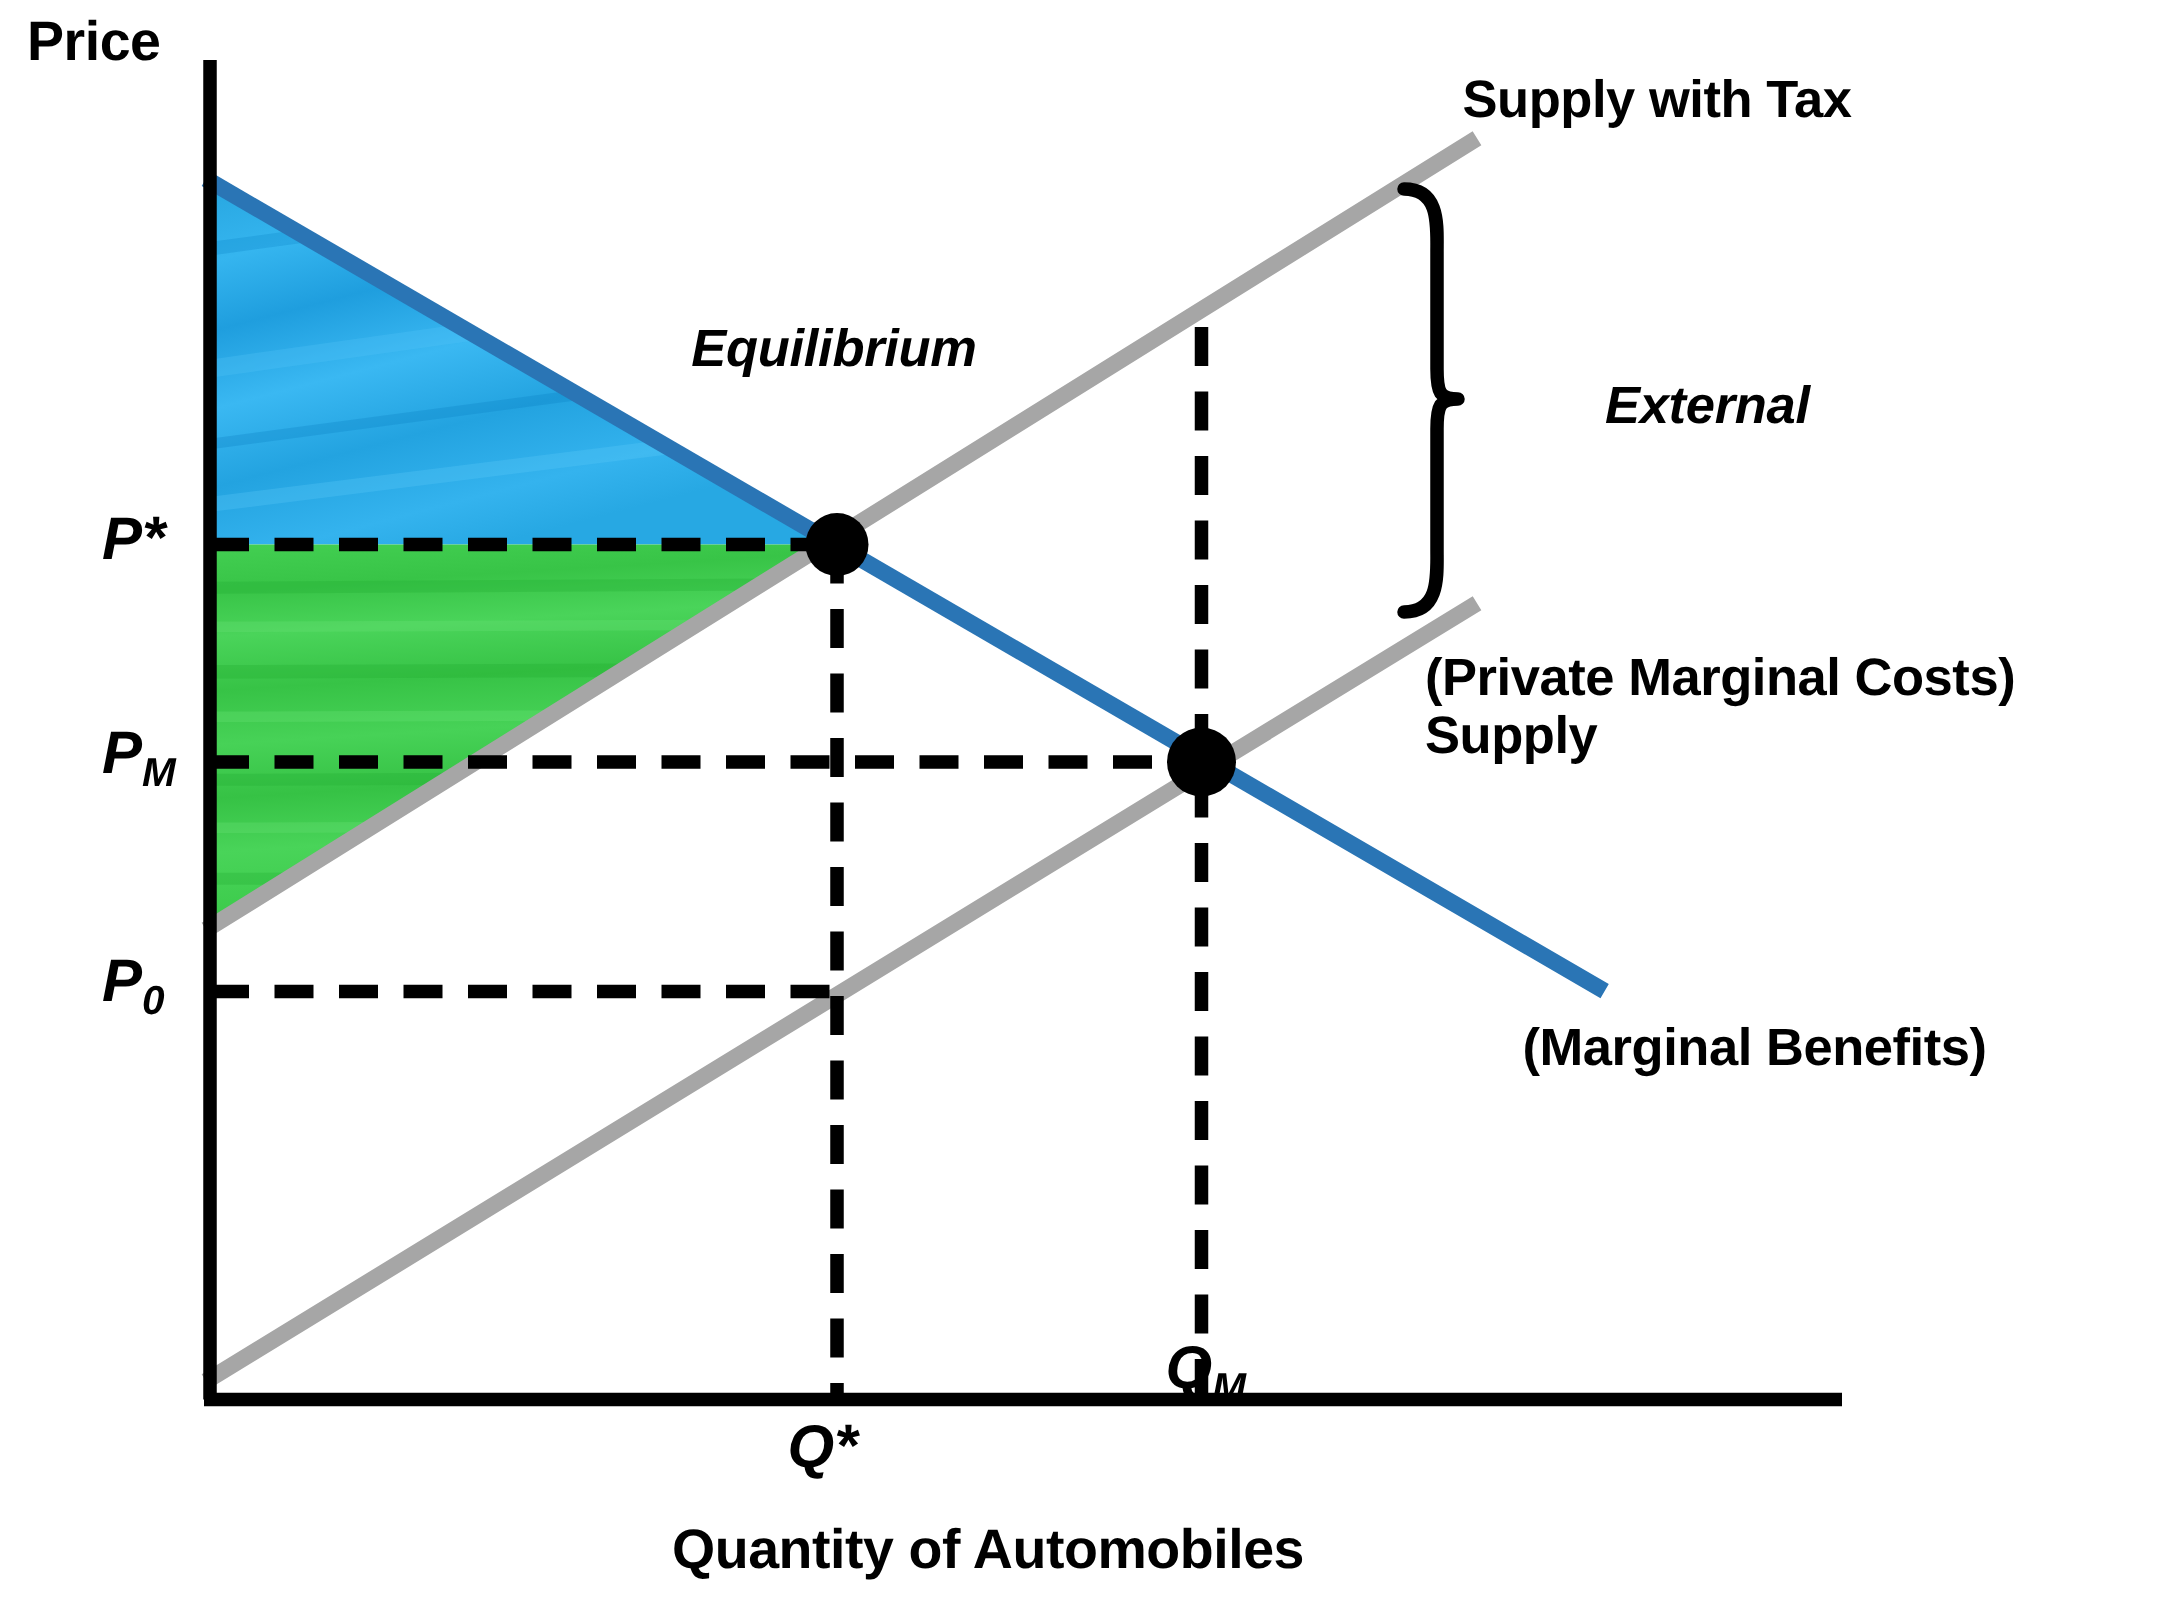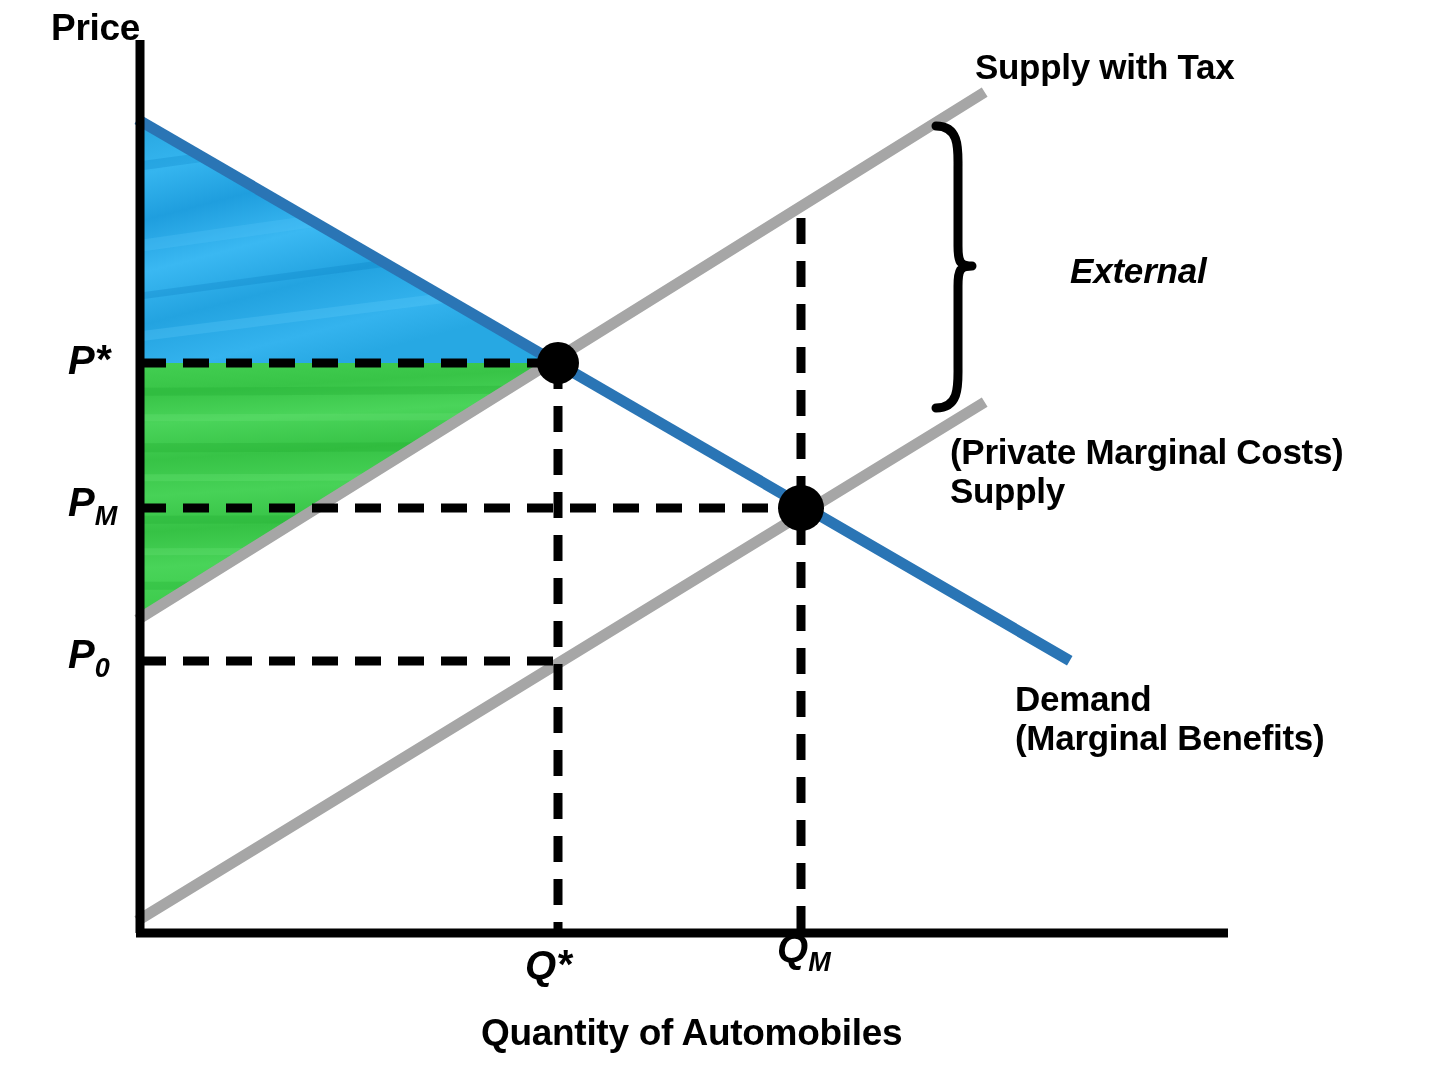--- a/index.html
+++ b/index.html
@@ -27,21 +27,20 @@
   .lbl {
     position: absolute;
     color: #000000;
     font-weight: bold;
     white-space: nowrap;
     line-height: 1.12;
   }
   .axis-title {
     font-size: 37px;
     letter-spacing: -0.3px;
-    margin-left: 33px;
   }
   .price-label {
     left: 18px;
     top: 7px;
   }
   .quantity-label {
     left: 448px;
     top: 1012px;
   }
   .ax-tick {
@@ -55,21 +54,21 @@
     font-style: italic;
   }
   .ax-tick .star {
     font-size: 40px;
     vertical-align: 0.02em;
   }
   .pstar-label { left: 68px; top: 337px; }
   .pm-label    { left: 68px; top: 480px; }
   .p0-label    { left: 68px; top: 632px; }
   .qstar-label { left: 525px; top: 942px; }
-  .qm-label    { left: 777px; top: 926px; }
+  .qm-label    { left: 777px; top: 890px; }
 
   .curve-label {
     font-size: 35px;
     letter-spacing: -0.3px;
   }
   .supply-tax-label  { left: 975px; top: 47px; }
   .supply-priv-label { left: 950px; top: 432px; }
   .demand-label      { left: 1015px; top: 679px; }
 
   .italic-label {
@@ -202,24 +201,24 @@
   </div>
 
   <div class="lbl curve-label supply-tax-label">Supply with Tax</div>
 
   <div class="lbl curve-label supply-priv-label">
     <div>(Private Marginal Costs)</div>
     <div>Supply</div>
   </div>
 
   <div class="lbl curve-label demand-label">
-    <div>Demand</div>
     <div>(Marginal Benefits)</div>
   </div>
 
   <div class="lbl italic-label equilibrium-label">
+    <div>Equilibrium</div>
   </div>
 
   <div class="lbl italic-label ext-cost-label">
     <span>External</span>
   </div>
 
 </div>
 
 </body></html>

